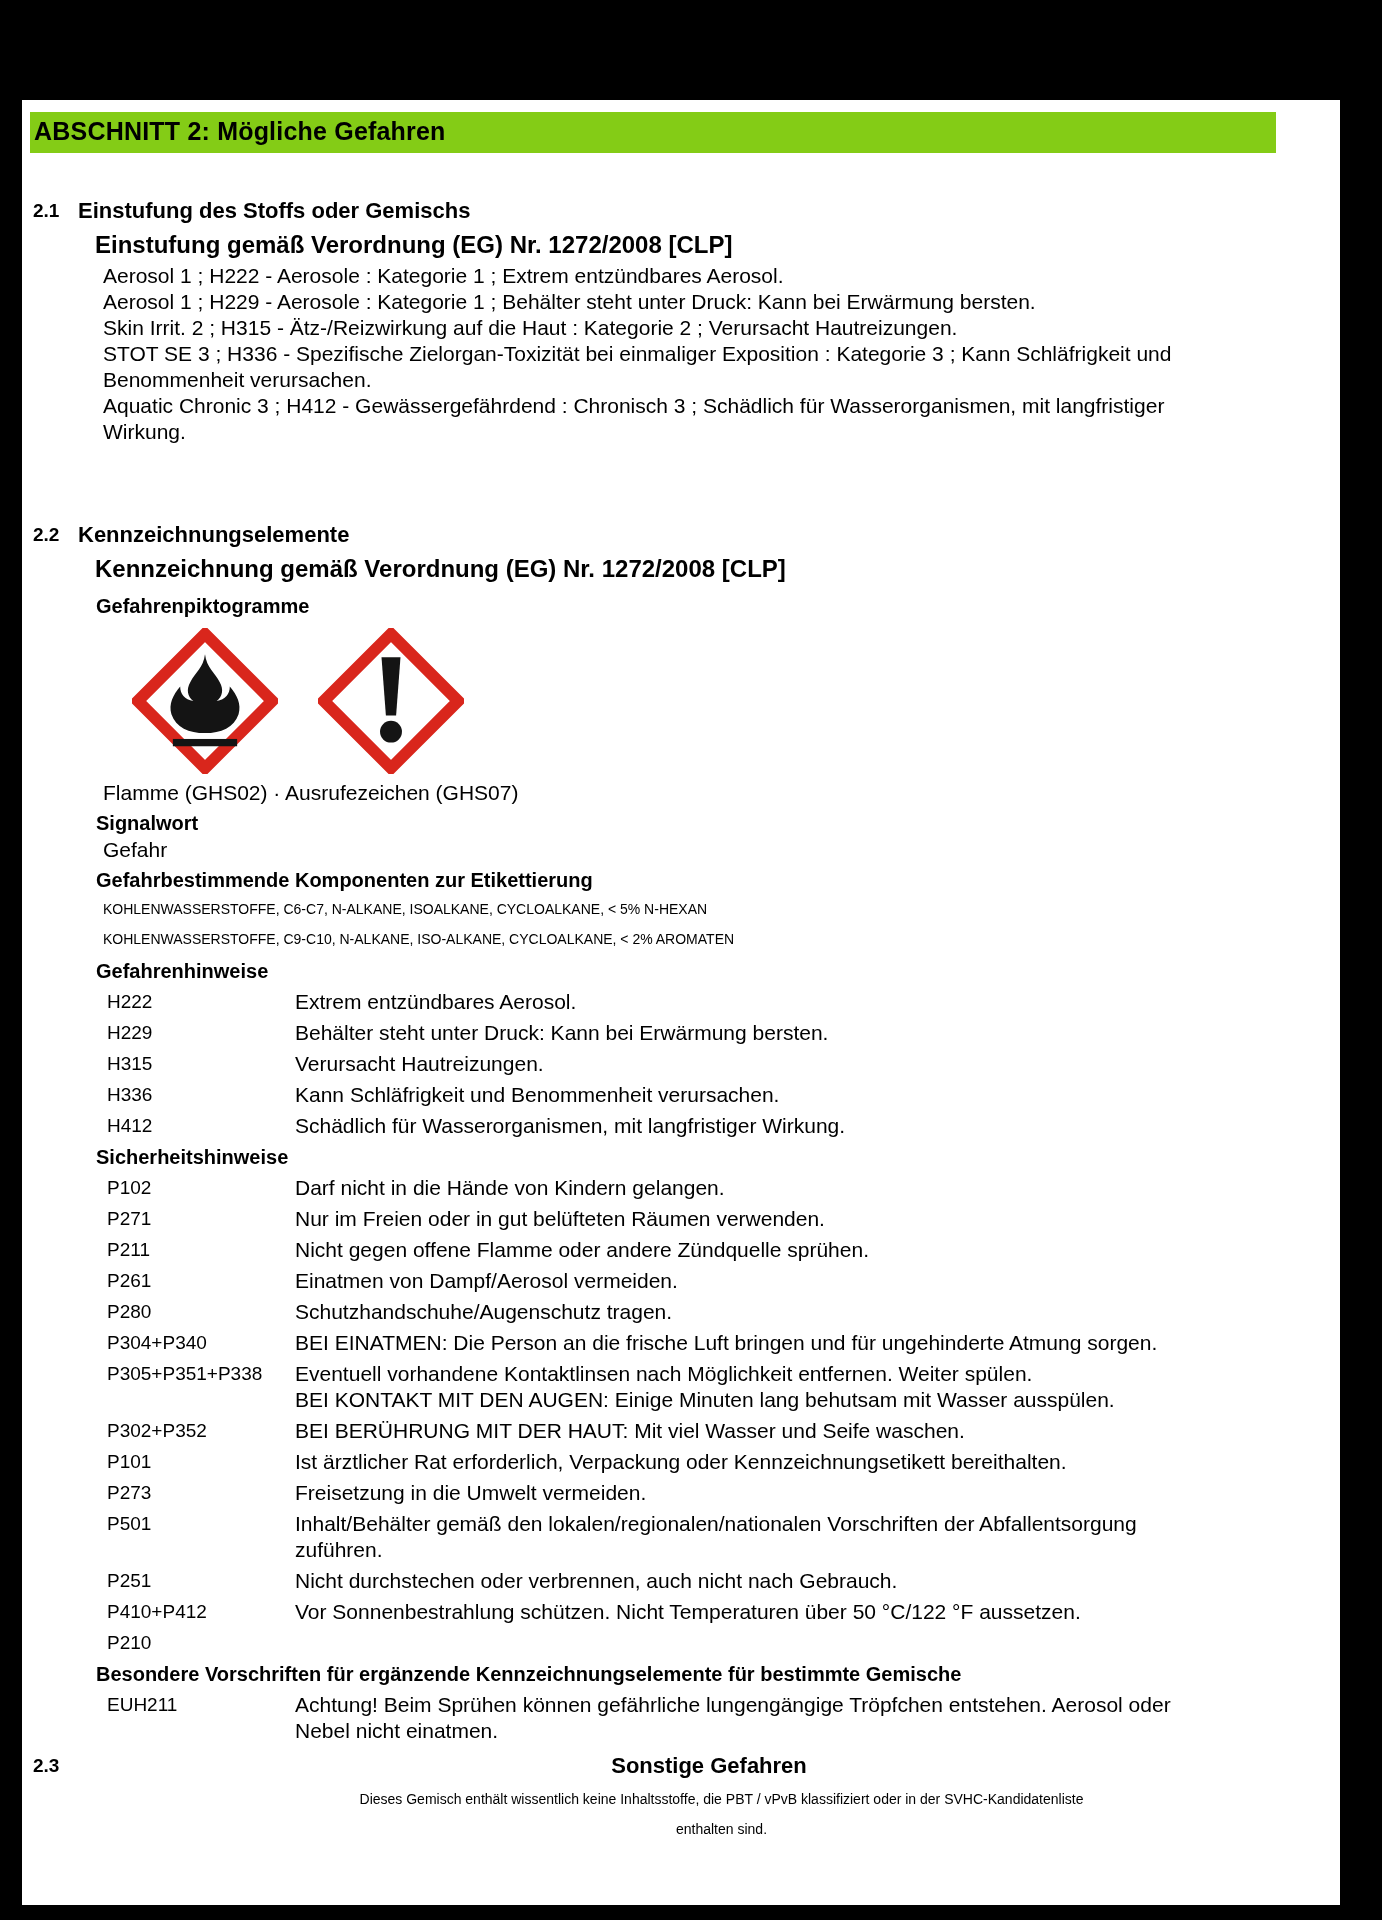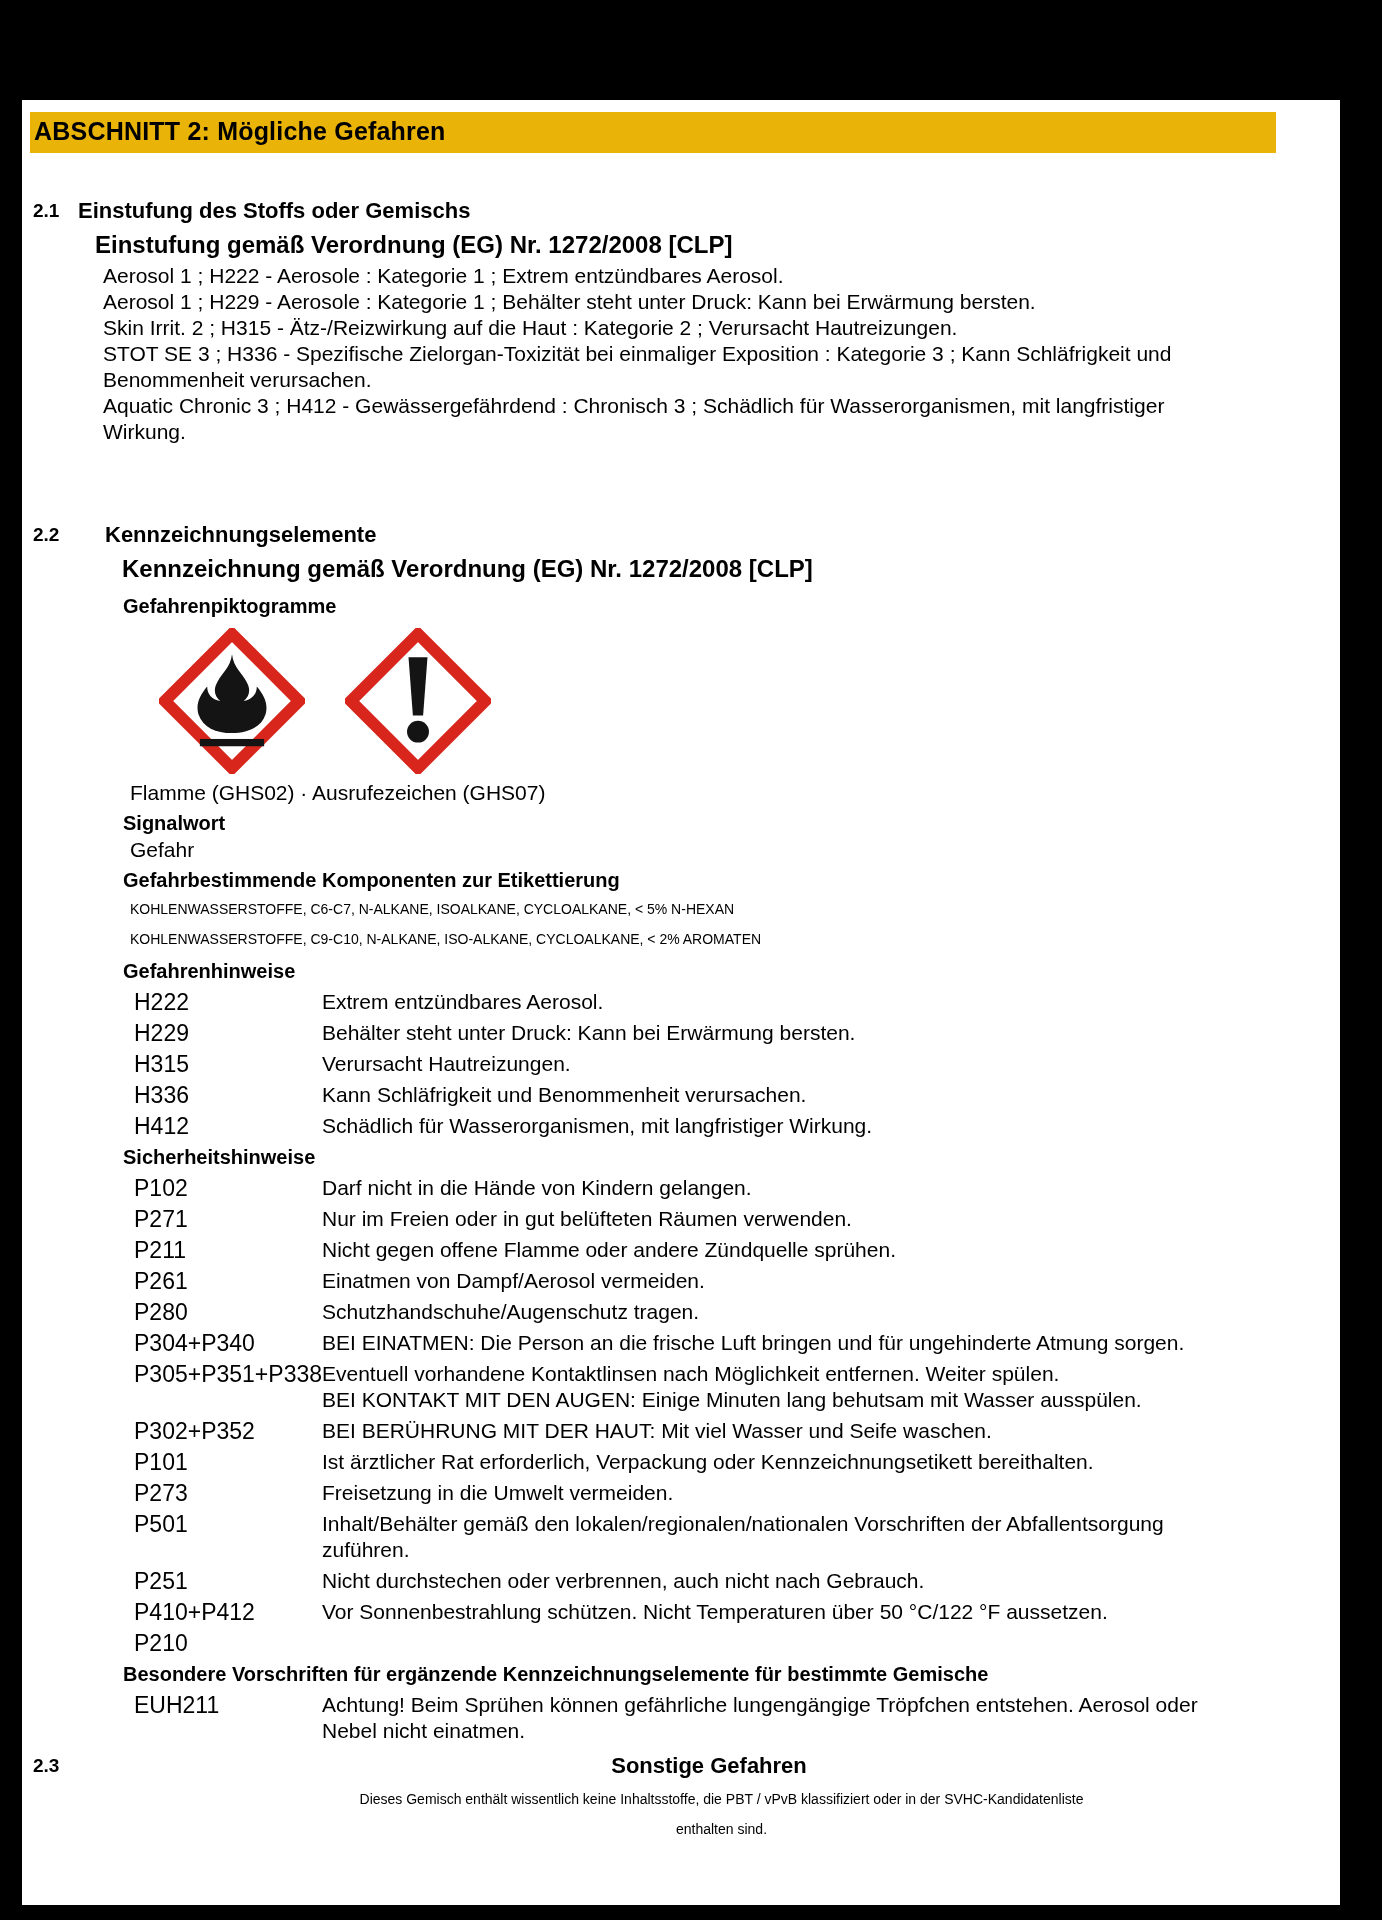--- a/index.html
+++ b/index.html
@@ -6,42 +6,42 @@
   html, body { background:#000; }
   body {
     width:1382px; height:1920px; position:relative;
     font-family:"Liberation Sans", sans-serif; color:#000;
   }
   .page {
     position:absolute; left:22px; top:100px; width:1318px; height:1805px;
     background:#fff; overflow:hidden;
   }
   .section-bar {
-    margin:12px 64px 0 8px; background:#eab308; padding:5px 2px 7px 4px;
+    margin:12px 64px 0 8px; background:#84cc16; padding:5px 2px 7px 4px;
   }
   .section-bar .bar-title { font-size:25px; font-weight:bold; letter-spacing:0.2px; }
   .sec { position:relative; }
   .secnum { position:absolute; left:11px; top:3px; font-size:19px; font-weight:bold; }
   .h2 { margin-left:56px; font-size:22px; font-weight:bold; line-height:28px; }
   .h3 { margin-left:73px; margin-top:4px; font-size:24px; font-weight:bold; line-height:32px; }
   .h4 { margin-left:74px; font-size:20px; font-weight:bold; line-height:27px; }
   .mt2 { margin-top:2px; } .mt4 { margin-top:4px; } .mt8 { margin-top:8px; }
   .body { margin-left:81px; }
   .line { font-size:21px; line-height:26px; white-space:nowrap; }
   .line30 { font-size:14px; line-height:30px; white-space:nowrap; }
   .s21 { margin-top:44px; }
-  .s22 { margin-top:76px;padding-left:27px; }
+  .s22 { margin-top:76px; }
   .s23 { margin-top:8px;text-align:center; }
   .class-lines { margin-top:2px; }
   .picto-row { display:flex; gap:40px; margin:8px 0 0 110px; }
   .picto { width:146px; height:146px; display:block; }
   .caption { margin:6px 0 0 81px; }
   .rows { margin-top:4px; }
   .row { display:grid; grid-template-columns:188px 1fr; margin:0 0 5px 85px; }
-  .row .code { font-size:23px; line-height:26px; white-space:nowrap; }
+  .row .code { font-size:19px; line-height:26px; white-space:nowrap; }
 </style>
 </head>
 <body>
 
 <div class="page">
 
   <div class="section-bar">
     <span class="bar-title">ABSCHNITT 2: Mögliche Gefahren</span>
   </div>
 

